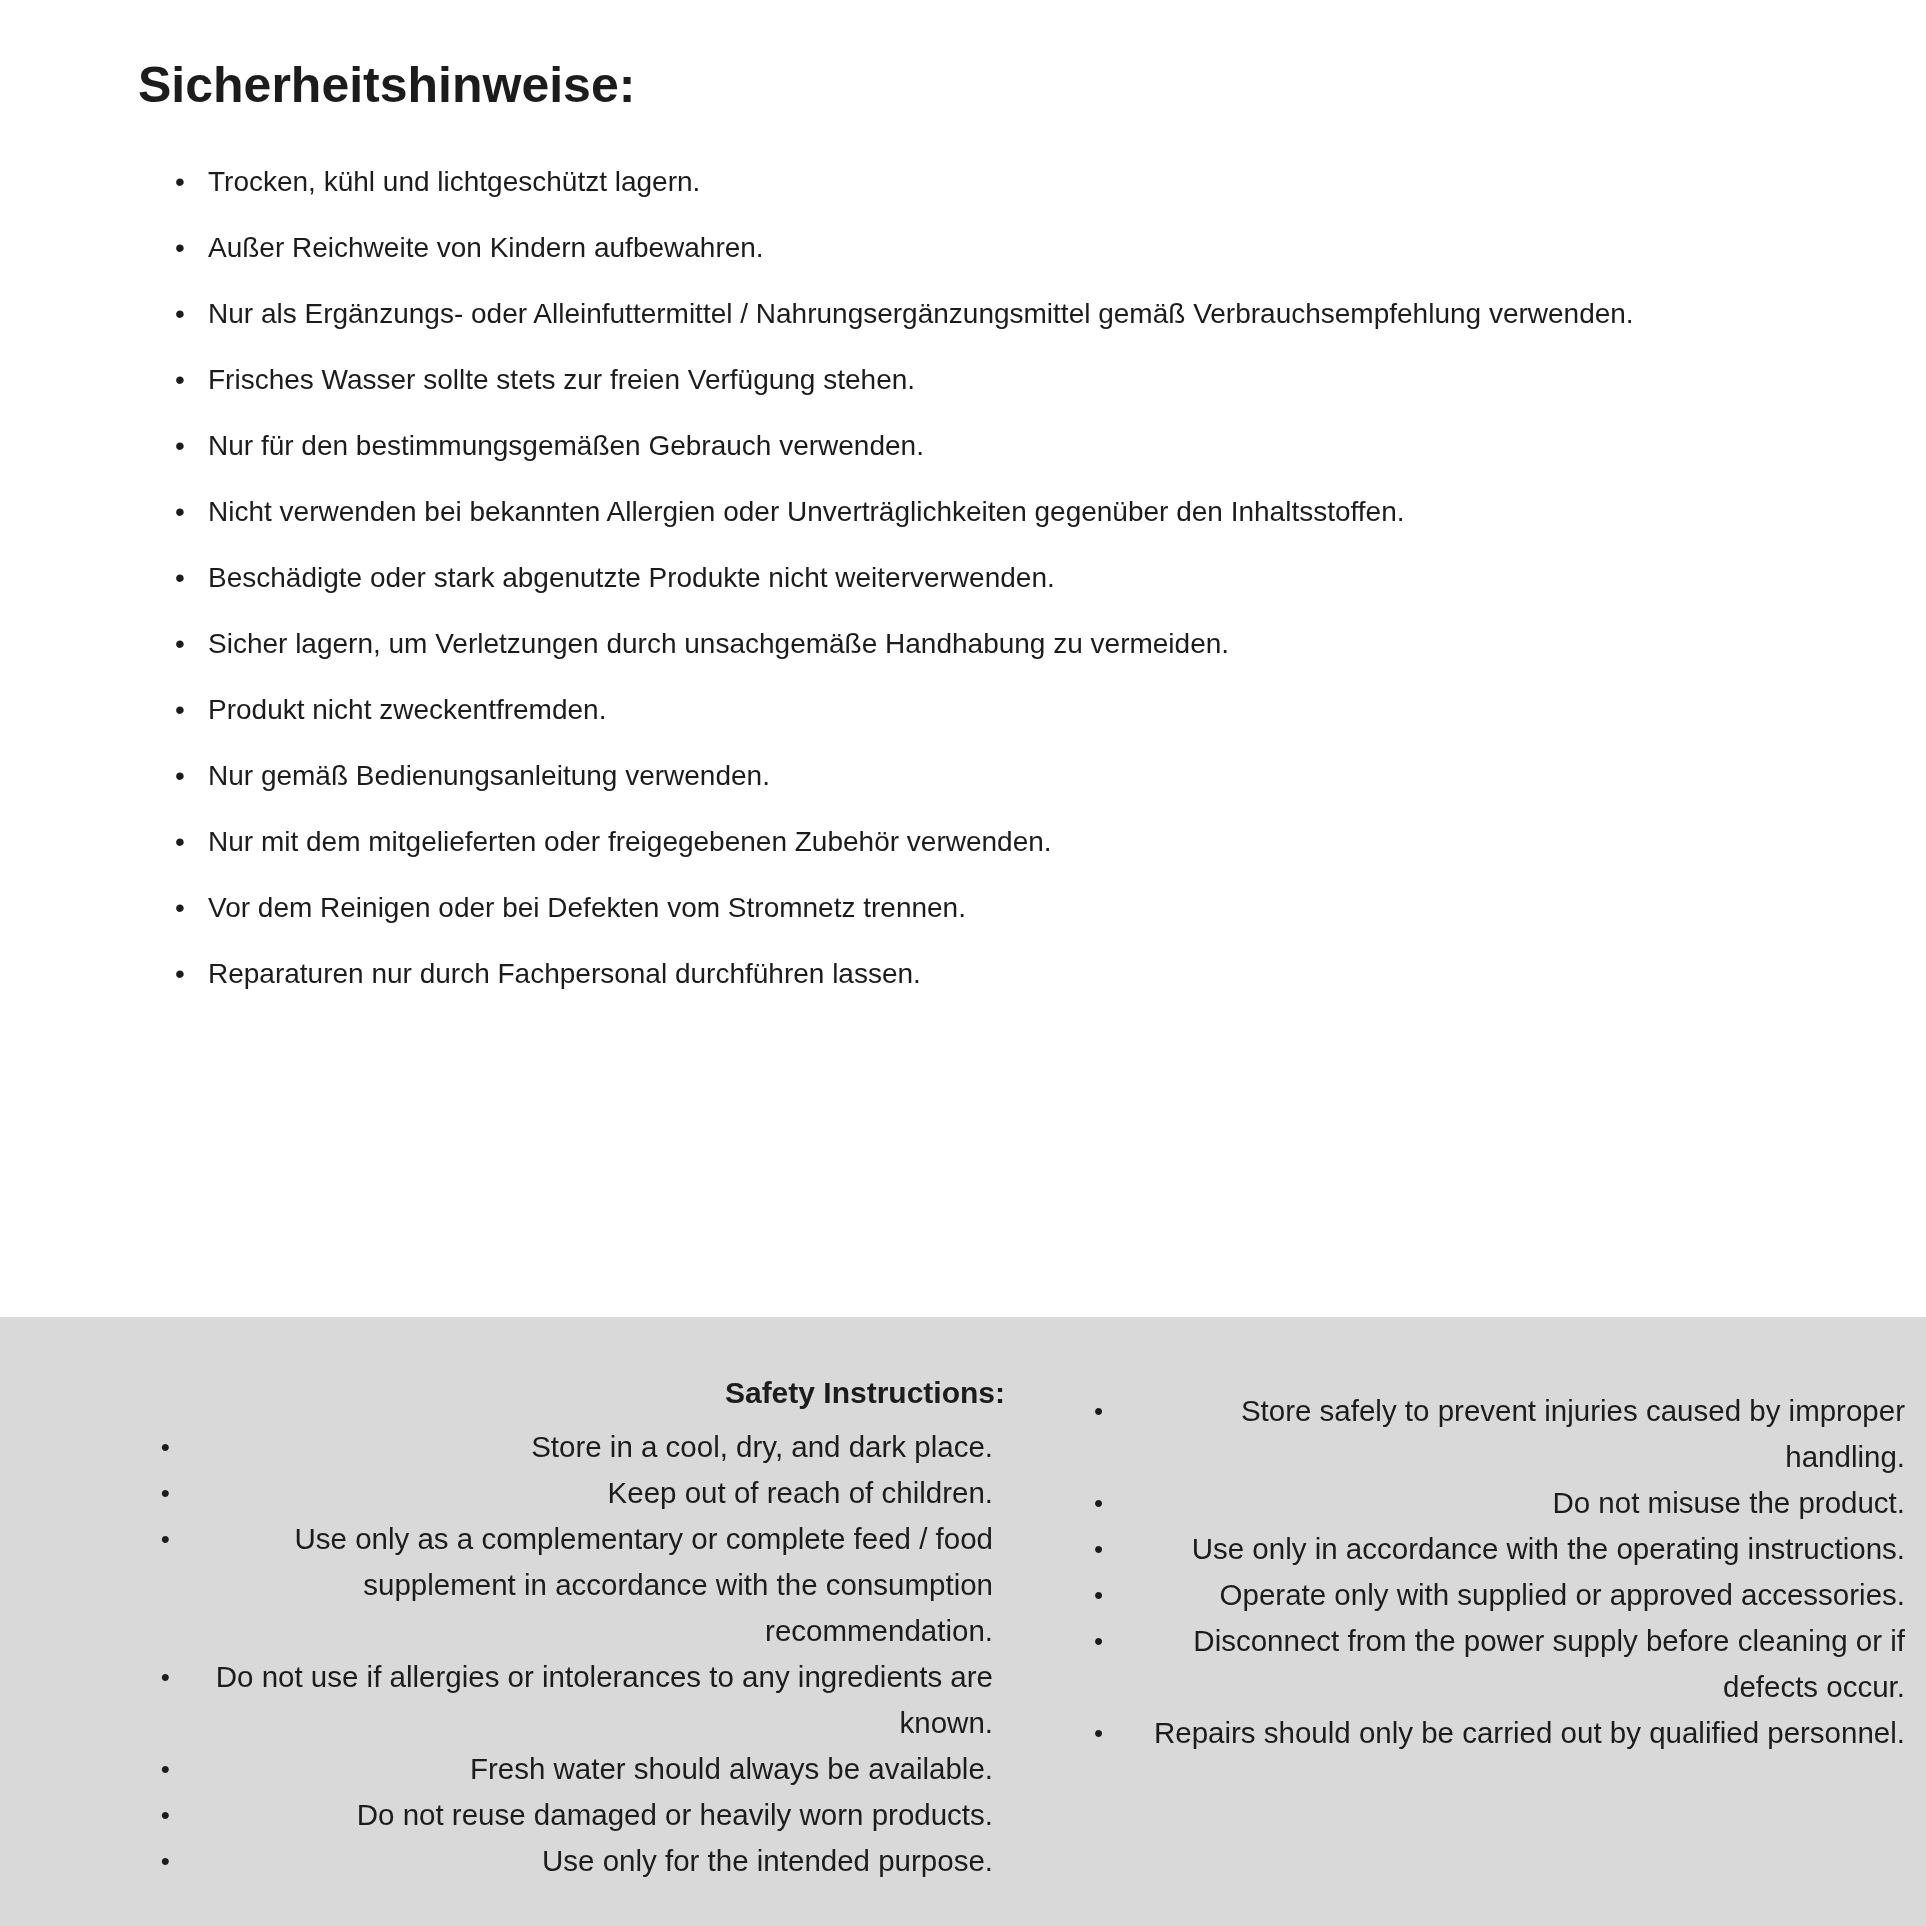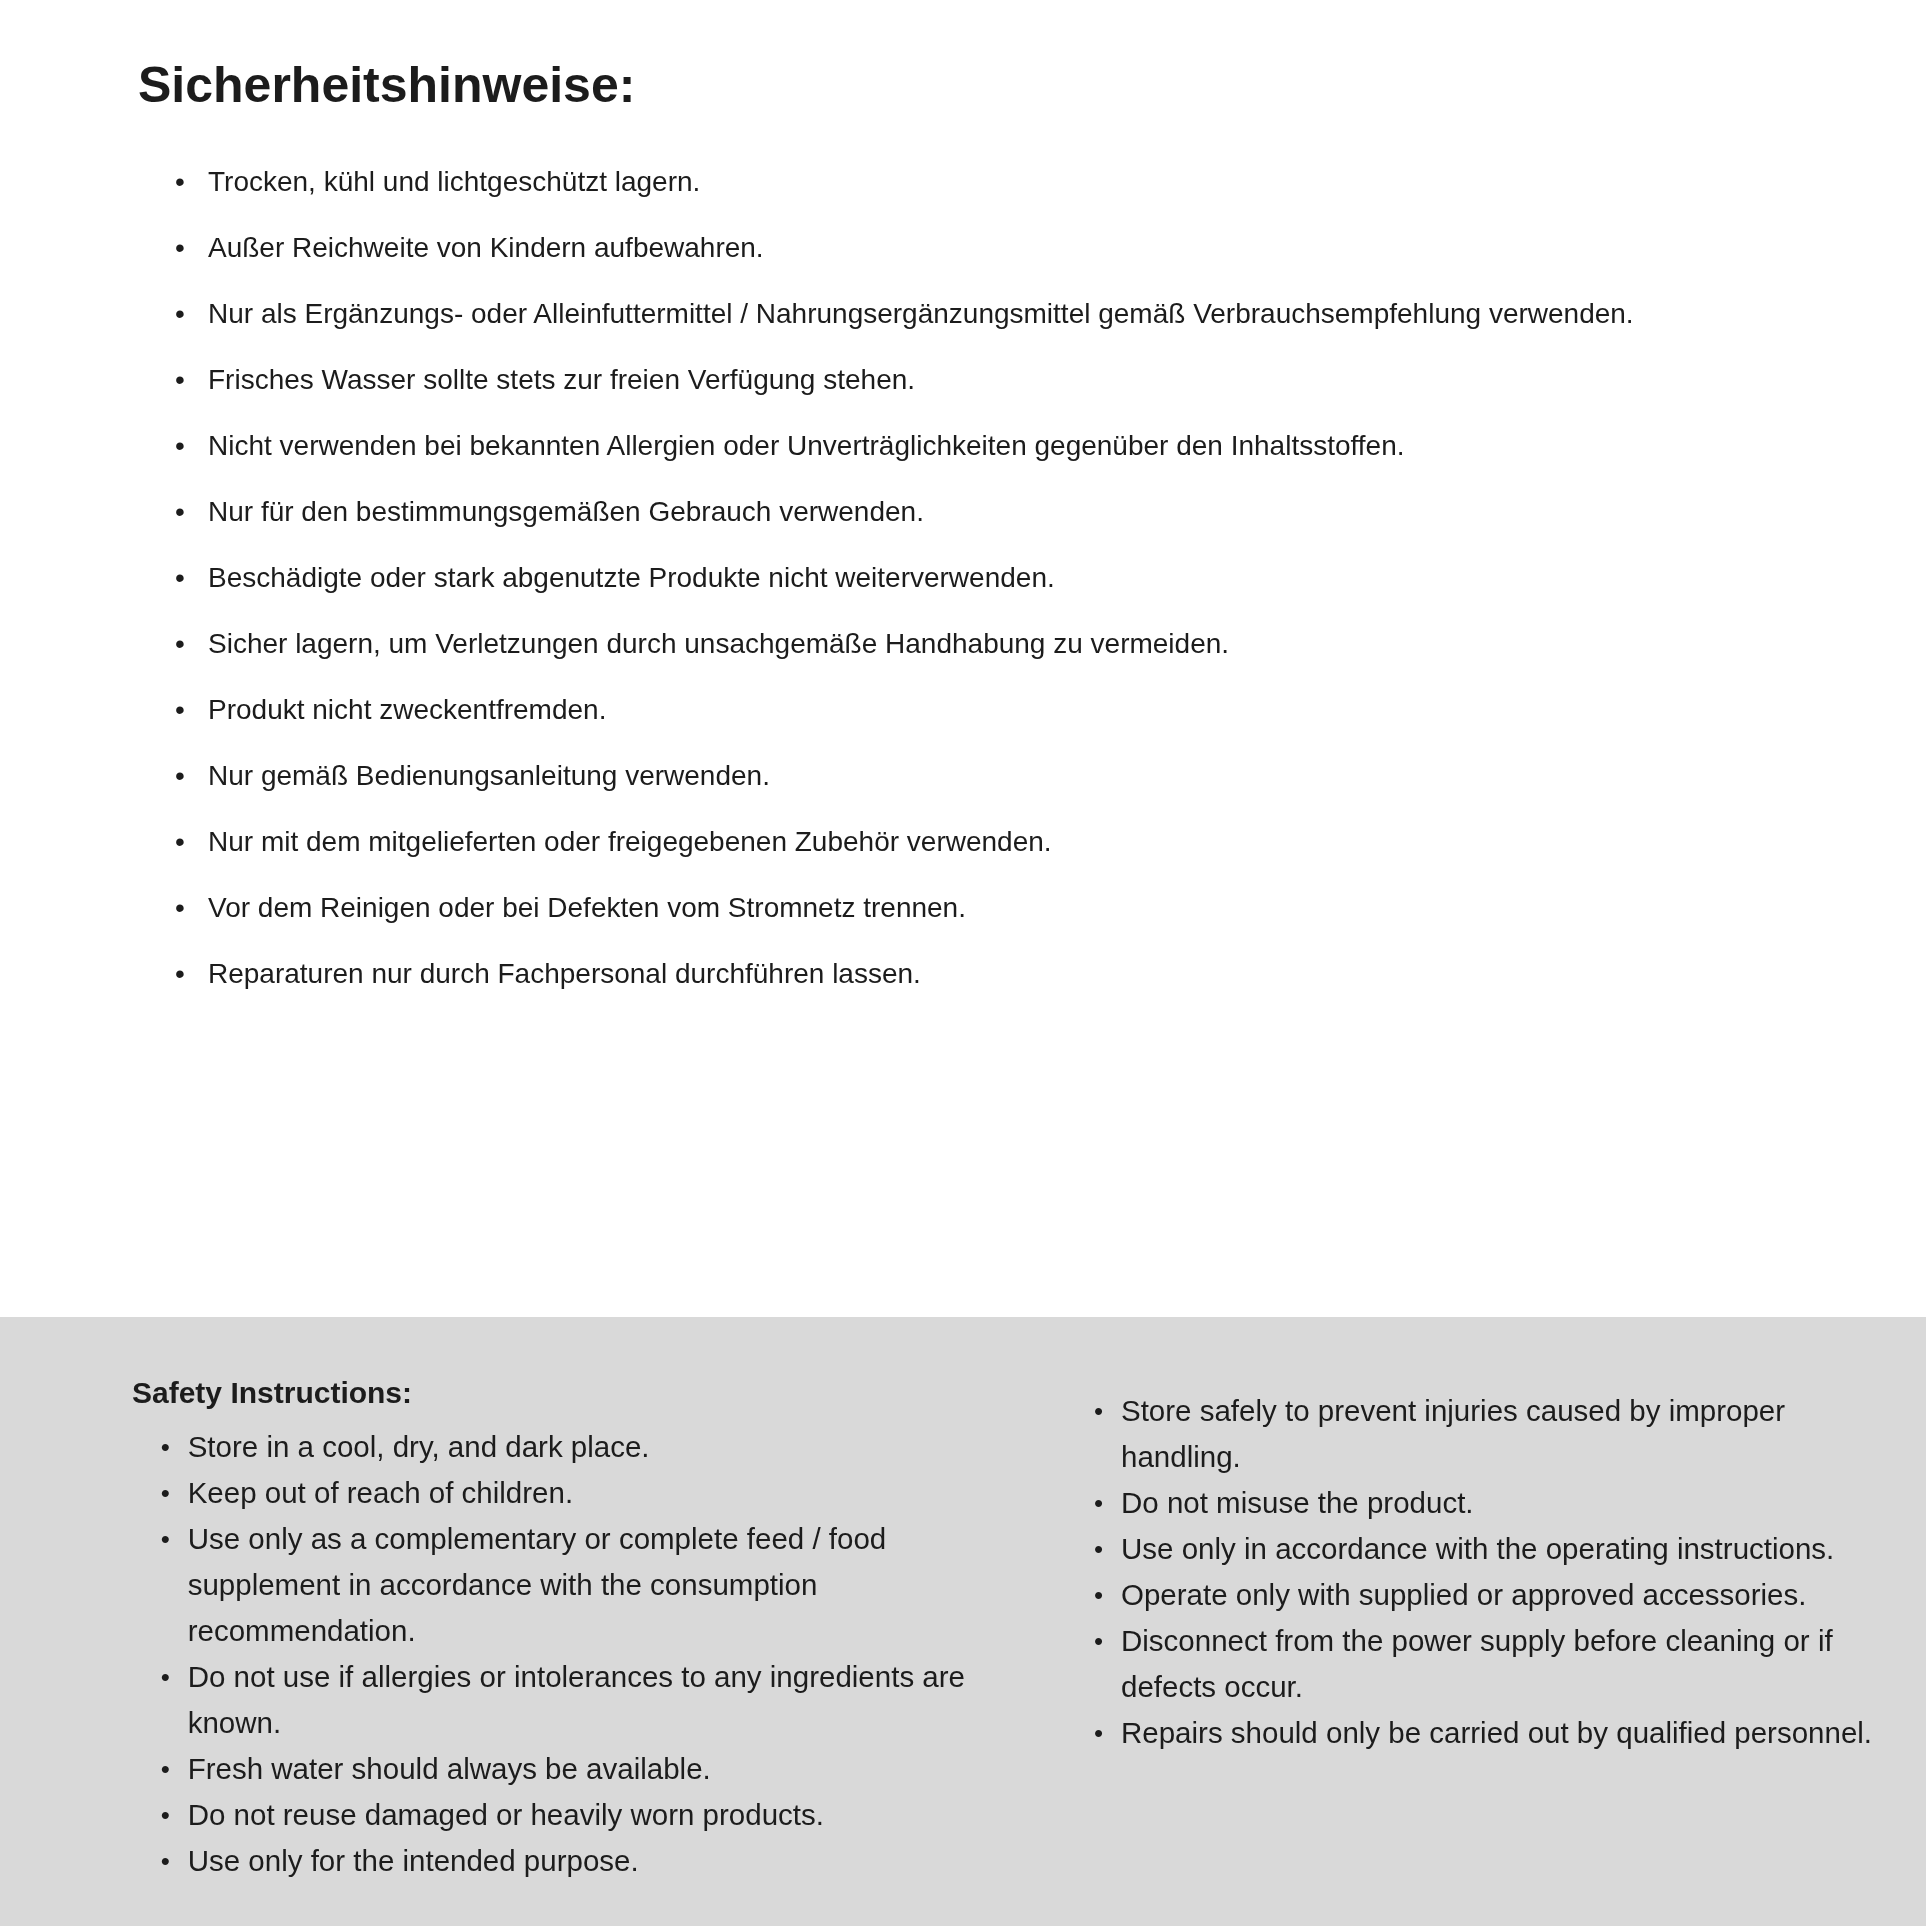--- a/index.html
+++ b/index.html
@@ -55,20 +55,21 @@
   .english-section {
     position: absolute;
     left: 0;
     right: 0;
     top: 1317px;
     bottom: 0;
     background: var(--section-bg);
     padding: 59px 77px 0 132px;
     display: flex;
     gap: 77px;
+    text-align: right;
   }
   .english-col { flex: 0 0 auto; }
   .english-col.left  { width: 873px; }
   .english-col.right { width: 835px; }
   .english-title {
     font-size: 30px;
     font-weight: 700;
     margin: 0 0 14px 0;
   }
   .english-list {
@@ -96,22 +97,22 @@
 
 <div class="page">
 
   <section class="german-section">
     <h1 class="german-title">Sicherheitshinweise:</h1>
     <ul class="german-list">
       <li>Trocken, kühl und lichtgeschützt lagern.</li>
       <li>Außer Reichweite von Kindern aufbewahren.</li>
       <li>Nur als Ergänzungs- oder Alleinfuttermittel / Nahrungsergänzungsmittel gemäß Verbrauchsempfehlung verwenden.</li>
       <li>Frisches Wasser sollte stets zur freien Verfügung stehen.</li>
+      <li>Nur für den bestimmungsgemäßen Gebrauch verwenden.</li>
       <li>Nicht verwenden bei bekannten Allergien oder Unverträglichkeiten gegenüber den Inhaltsstoffen.</li>
-      <li>Nur für den bestimmungsgemäßen Gebrauch verwenden.</li>
       <li>Beschädigte oder stark abgenutzte Produkte nicht weiterverwenden.</li>
       <li>Sicher lagern, um Verletzungen durch unsachgemäße Handhabung zu vermeiden.</li>
       <li>Produkt nicht zweckentfremden.</li>
       <li>Nur gemäß Bedienungsanleitung verwenden.</li>
       <li>Nur mit dem mitgelieferten oder freigegebenen Zubehör verwenden.</li>
       <li>Vor dem Reinigen oder bei Defekten vom Stromnetz trennen.</li>
       <li>Reparaturen nur durch Fachpersonal durchführen lassen.</li>
     </ul>
   </section>
 

